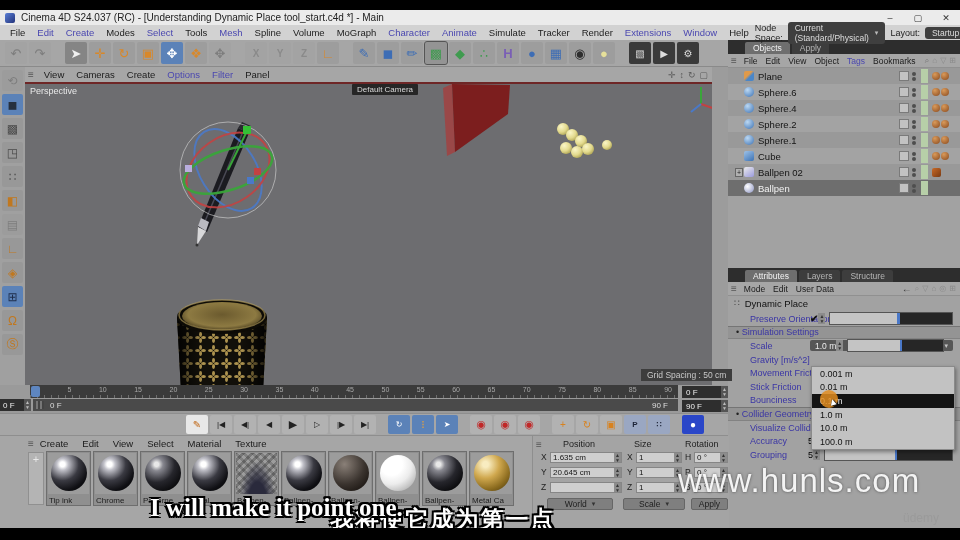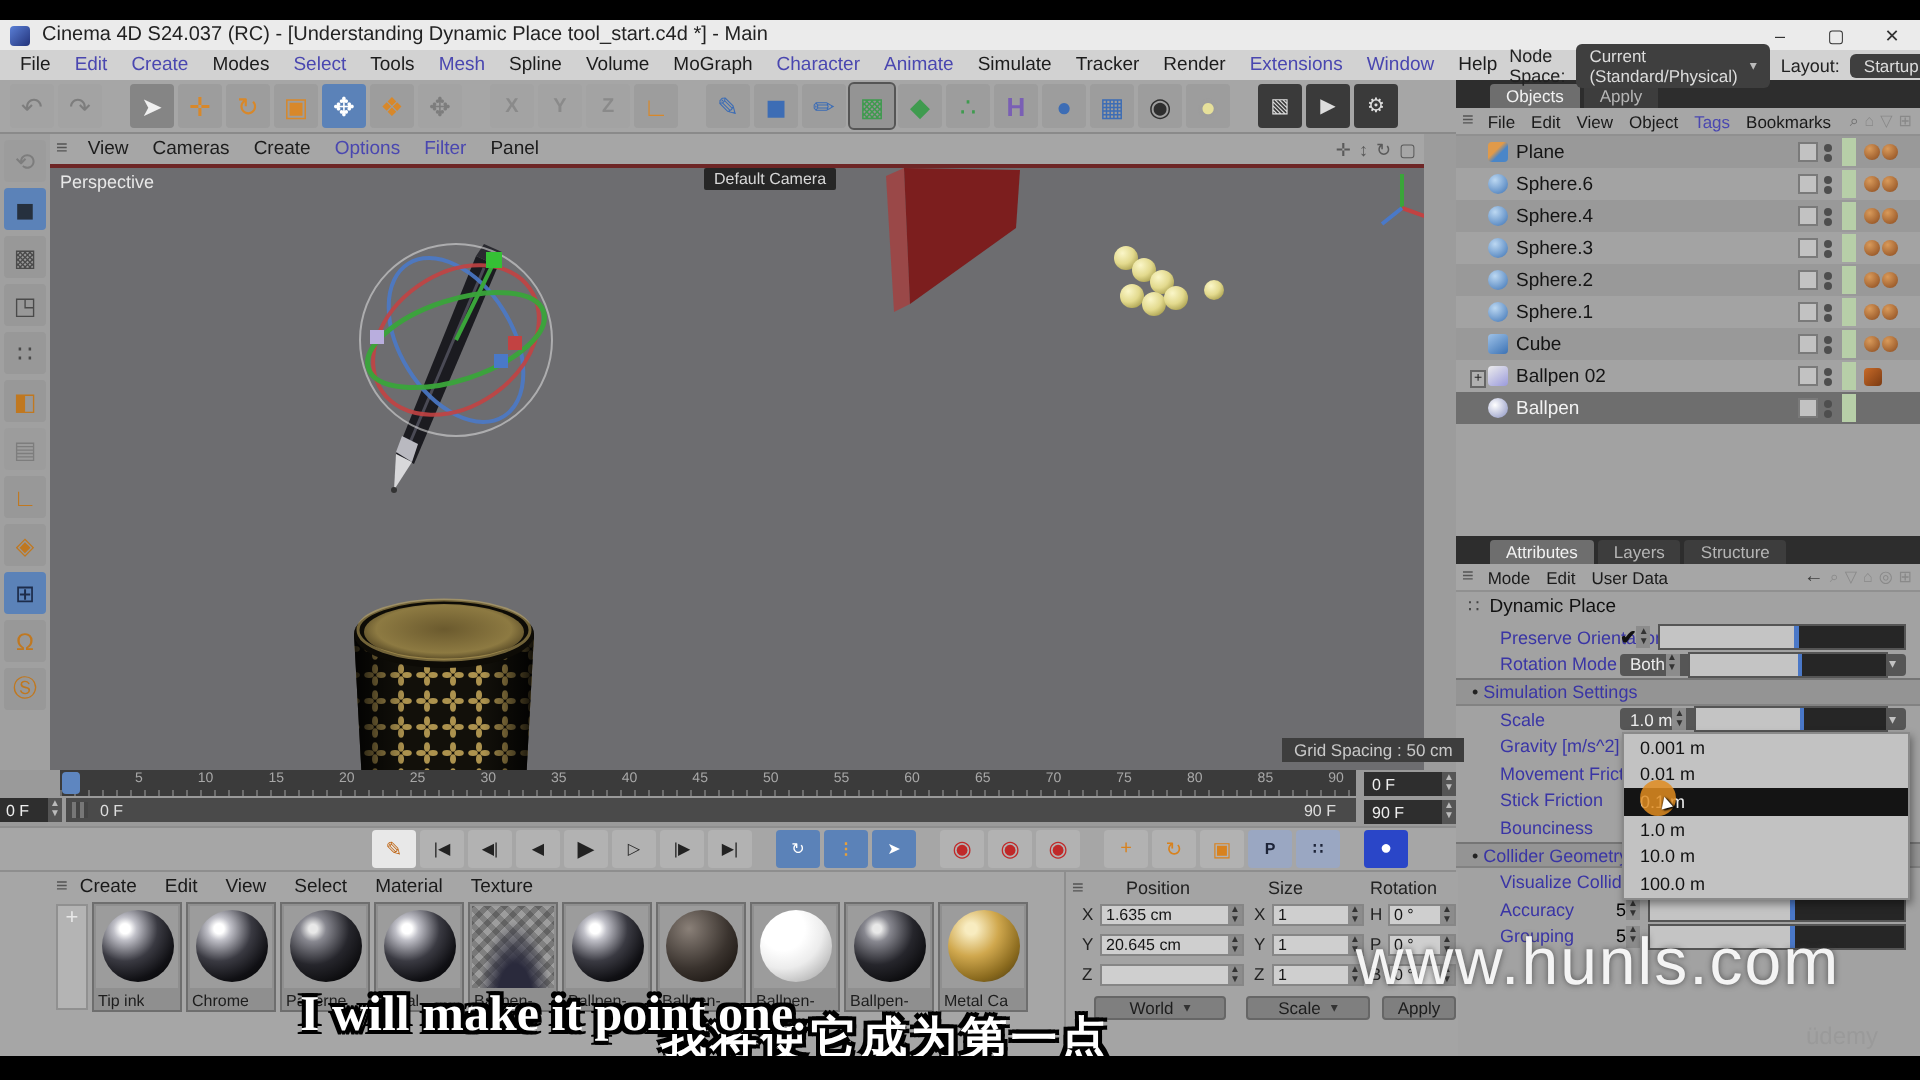--- a/index.html
+++ b/index.html
@@ -408,32 +408,20 @@
         <span class="vis-dots">
             <i></i>
             <i></i>
           </span>
         <span class="layer-strip"></span>
         <span class="tags"></span>
       </div>
         <div class="obj-row" data-type="sphere" data-tag="dots">
         <span class="exp-t"></span>
         <span class="obj-icon"></span>
-        <span class="obj-name">Sphere.3</span>
-        <span class="vis-box"></span>
-        <span class="vis-dots">
-            <i></i>
-            <i></i>
-          </span>
-        <span class="layer-strip"></span>
-        <span class="tags"></span>
-      </div>
-        <div class="obj-row" data-type="sphere" data-tag="dots">
-        <span class="exp-t"></span>
-        <span class="obj-icon"></span>
         <span class="obj-name">Sphere.2</span>
         <span class="vis-box"></span>
         <span class="vis-dots">
             <i></i>
             <i></i>
           </span>
         <span class="layer-strip"></span>
         <span class="tags"></span>
       </div>
         <div class="obj-row" data-type="sphere" data-tag="dots">
@@ -507,28 +495,20 @@
     </div>
     <div class="attr-title">
       <span class="gizmo">∷</span>
       <span>Dynamic Place</span>
     </div>
     <div class="attrlist">
       <div class="attr-row" data-kind="check">
         <span class="attr-label">Preserve Orientation</span>
         <span class="attr-value">
           <span class="val-text">✔</span>
-          <span class="spincol">▲<br>▼</span>
-          <span class="hslider"></span>
-        </span>
-      </div>
-        <div class="attr-row" data-kind="select">
-        <span class="attr-label">Rotation Mode</span>
-        <span class="attr-value">
-          <span class="val-text">Both</span>
           <span class="spincol">▲<br>▼</span>
           <span class="hslider"></span>
         </span>
       </div>
         <div class="attr-row" data-kind="section">
         <span class="attr-label">Simulation Settings</span>
 
       </div>
         <div class="attr-row" data-kind="select">
         <span class="attr-label">Scale</span>

